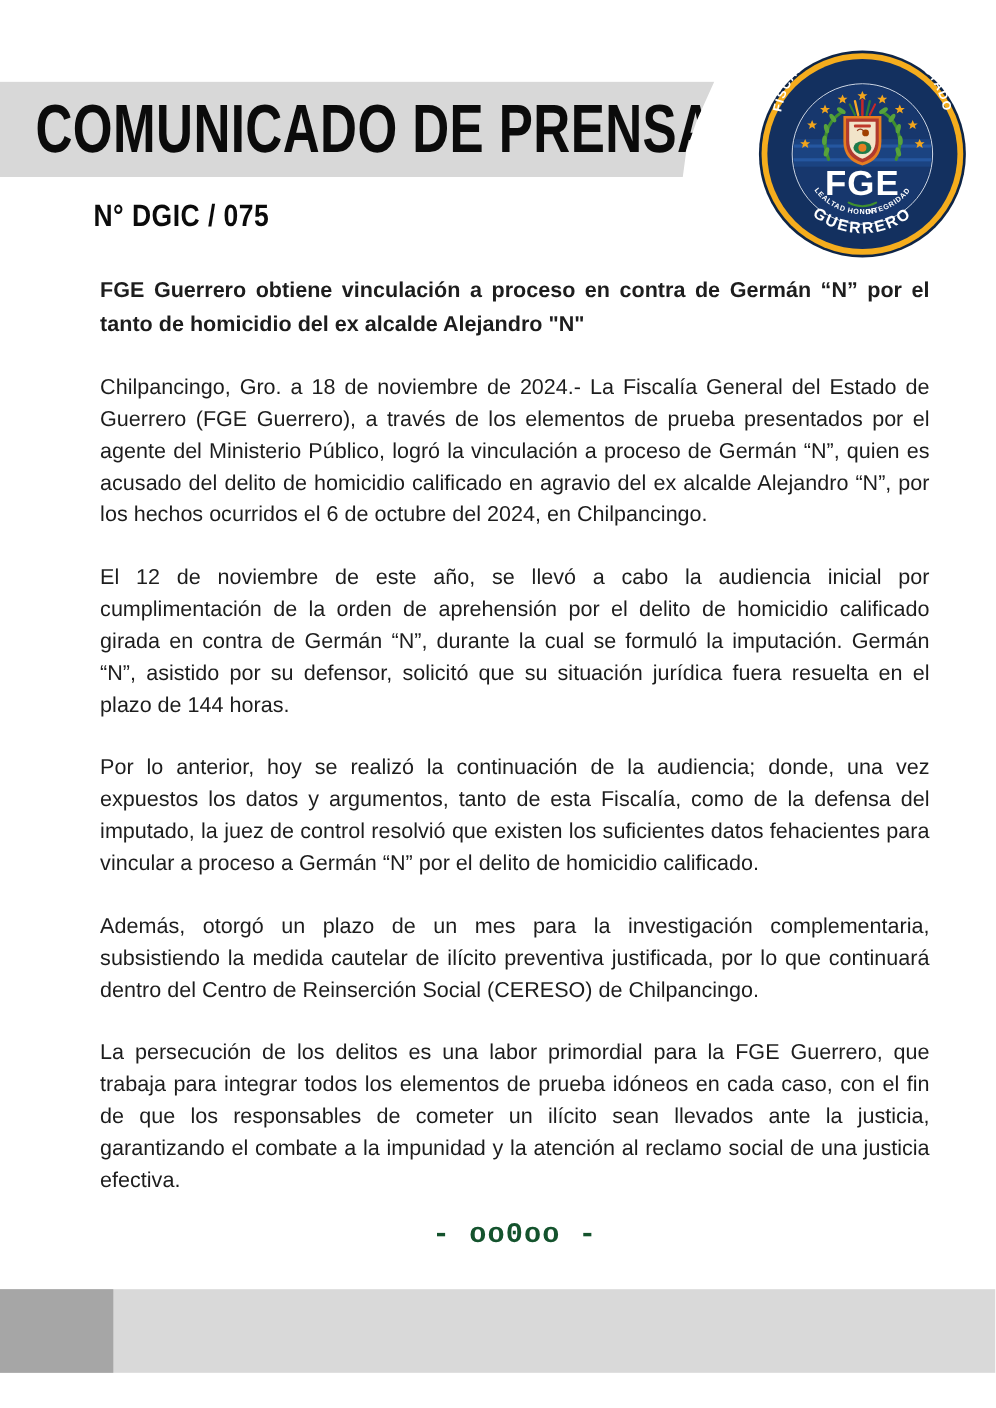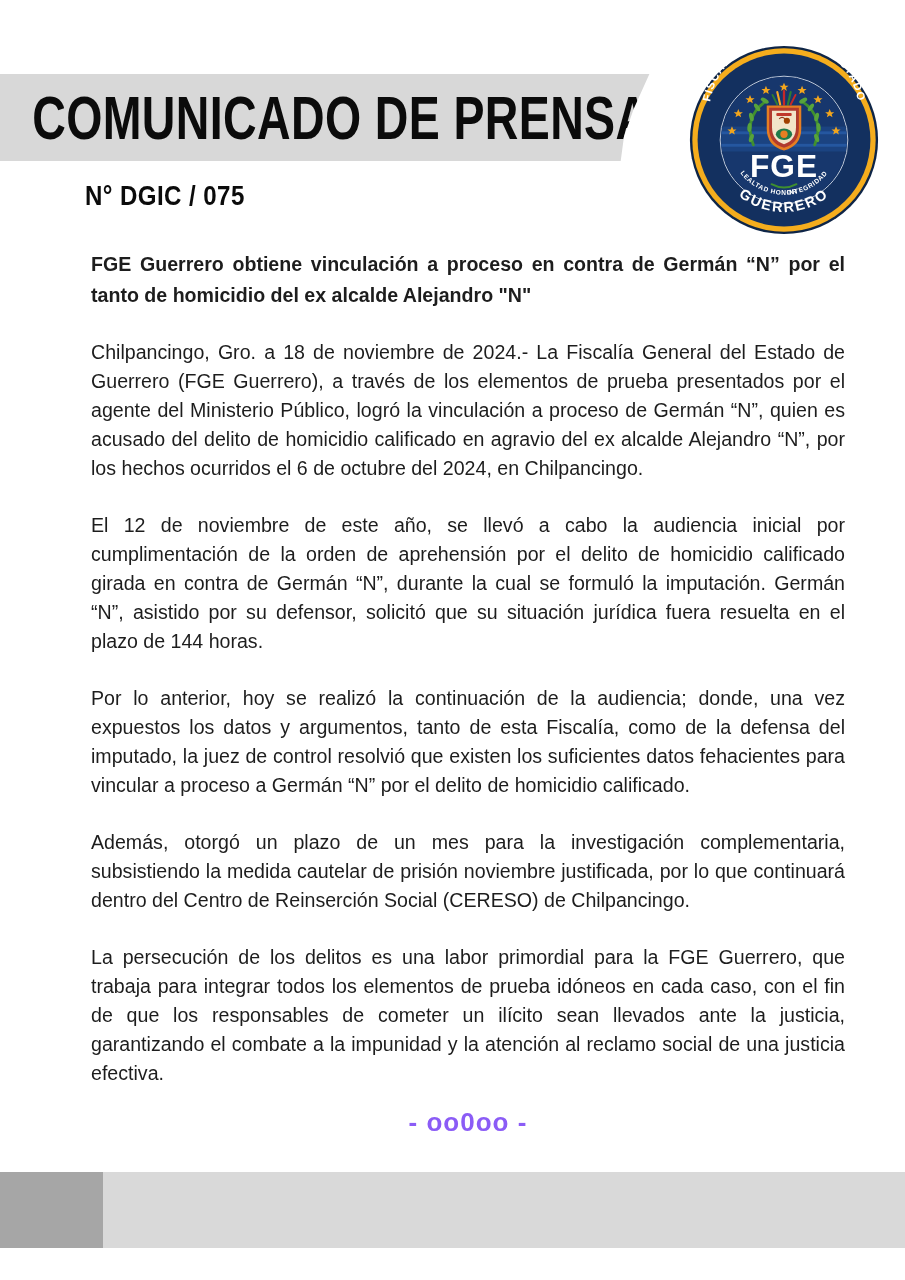--- a/index.html
+++ b/index.html
@@ -63,25 +63,26 @@
     text-align: justify;
   }
   .doc-body p { margin: 0 0 28px 0; }
   .headline {
     font-weight: bold;
     line-height: 31px;
     margin-bottom: 27px !important;
   }
   .end-mark {
     text-align: center;
-    color: #8b5cf6;
+    color: #14532d;
     font-size: 26px;
     font-weight: bold;
     letter-spacing: 1px;
     margin-top: -8px;
+    font-family: Liberation Mono, monospace;
   }
 
   
   .footer-band {
     position: absolute;
     left: 0; top: 1172px;
     width: 905px; height: 76px;
     background: #d9d9d9;
   }
   .footer-dark-square {
@@ -182,20 +183,20 @@
   <text font-size="6.8" font-weight="bold" fill="#ffffff" letter-spacing="0.7" font-family="Liberation Sans, sans-serif">
     <textPath href="#arcMotto" startOffset="98%" text-anchor="end">INTEGRIDAD</textPath>
   </text>
 </svg>
 
 <div class="doc-body">
   <p class="headline">FGE Guerrero obtiene vinculación a proceso en contra de Germán “N” por el tanto de homicidio del ex alcalde Alejandro "N"</p>
   <p>Chilpancingo, Gro. a 18 de noviembre de 2024.- La Fiscalía General del Estado de Guerrero (FGE Guerrero), a través de los elementos de prueba presentados por el agente del Ministerio Público, logró la vinculación a proceso de Germán “N”, quien es acusado del delito de homicidio calificado en agravio del ex alcalde Alejandro “N”, por los hechos ocurridos el 6 de octubre del 2024, en Chilpancingo.</p>
   <p>El 12 de noviembre de este año, se llevó a cabo la audiencia inicial por cumplimentación de la orden de aprehensión por el delito de homicidio calificado girada en contra de Germán “N”, durante la cual se formuló la imputación. Germán “N”, asistido por su defensor, solicitó que su situación jurídica fuera resuelta en el plazo de 144 horas.</p>
   <p>Por lo anterior, hoy se realizó la continuación de la audiencia; donde, una vez expuestos los datos y argumentos, tanto de esta Fiscalía, como de la defensa del imputado, la juez de control resolvió que existen los suficientes datos fehacientes para vincular a proceso a Germán “N” por el delito de homicidio calificado.</p>
-  <p>Además, otorgó un plazo de un mes para la investigación complementaria, subsistiendo la medida cautelar de prisión noviembre justificada, por lo que continuará dentro del Centro de Reinserción Social (CERESO) de Chilpancingo.</p>
+  <p>Además, otorgó un plazo de un mes para la investigación complementaria, subsistiendo la medida cautelar de ilícito preventiva justificada, por lo que continuará dentro del Centro de Reinserción Social (CERESO) de Chilpancingo.</p>
   <p>La persecución de los delitos es una labor primordial para la FGE Guerrero, que trabaja para integrar todos los elementos de prueba idóneos en cada caso, con el fin de que los responsables de cometer un ilícito sean llevados ante la justicia, garantizando el combate a la impunidad y la atención al reclamo social de una justicia efectiva.</p>
   <div class="end-mark">- oo0oo -</div>
 </div>
 
 <div class="footer-band">
   <div class="footer-dark-square"></div>
 </div>
 
 </body></html>

